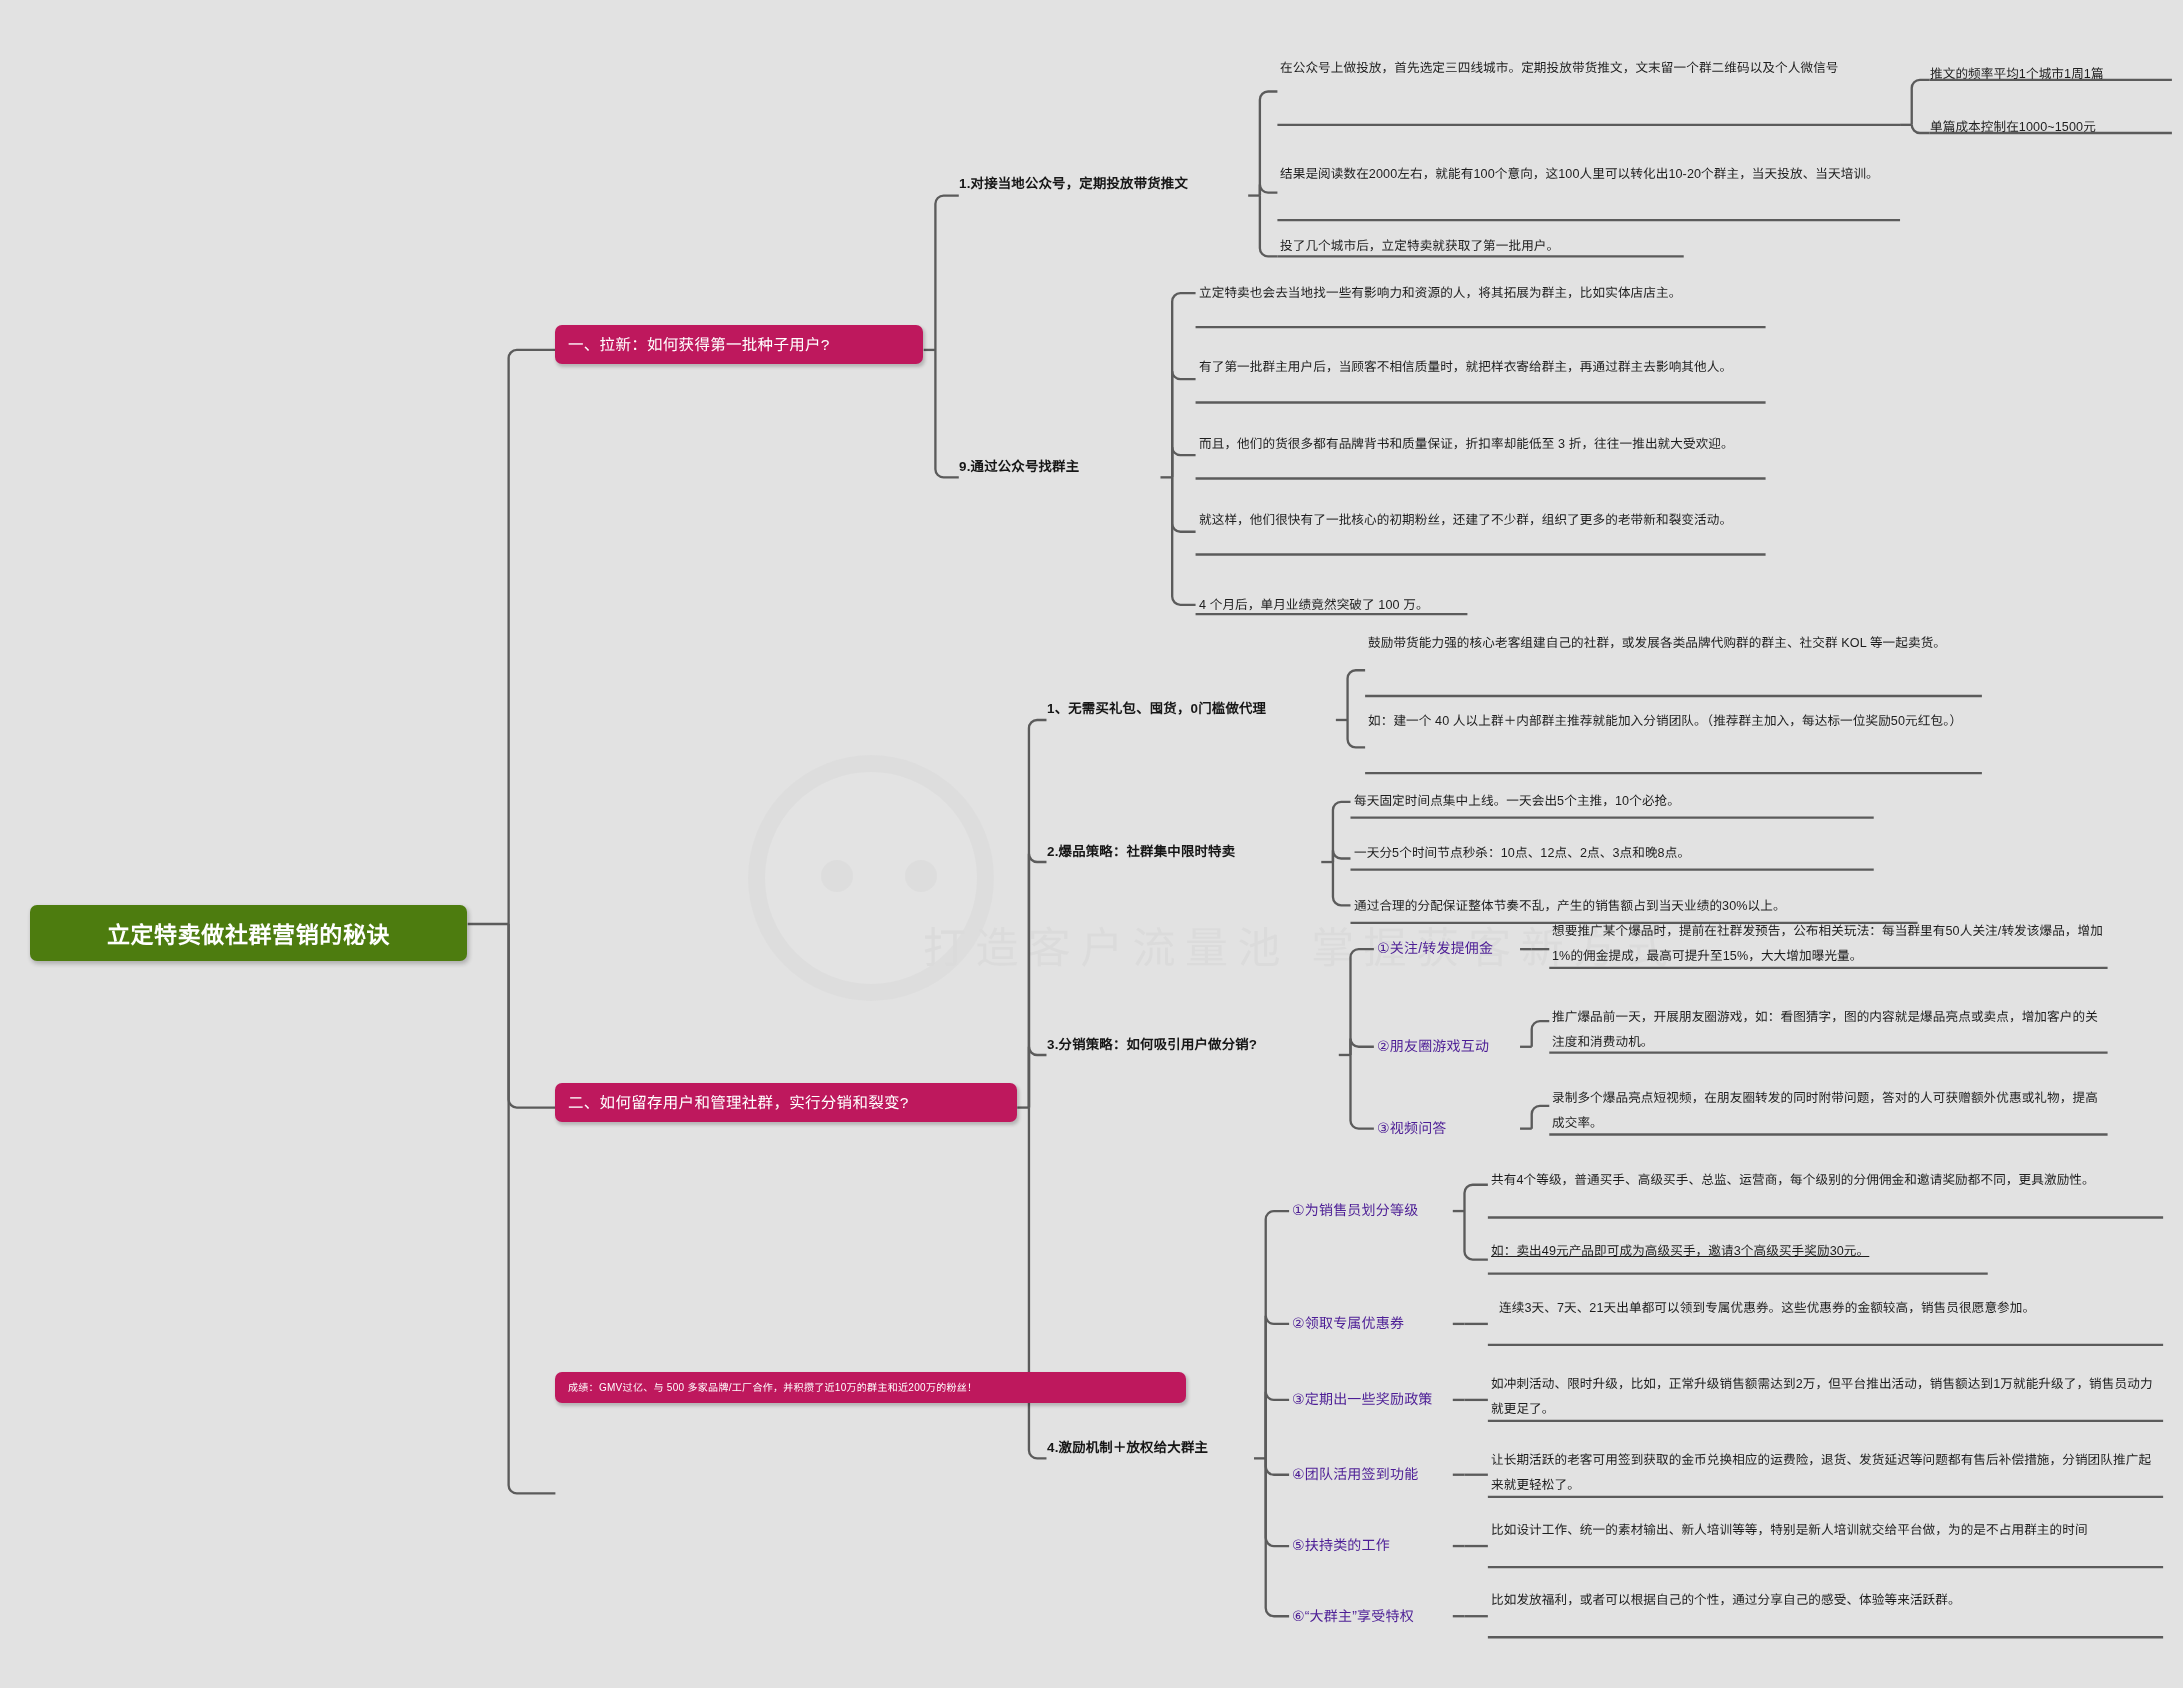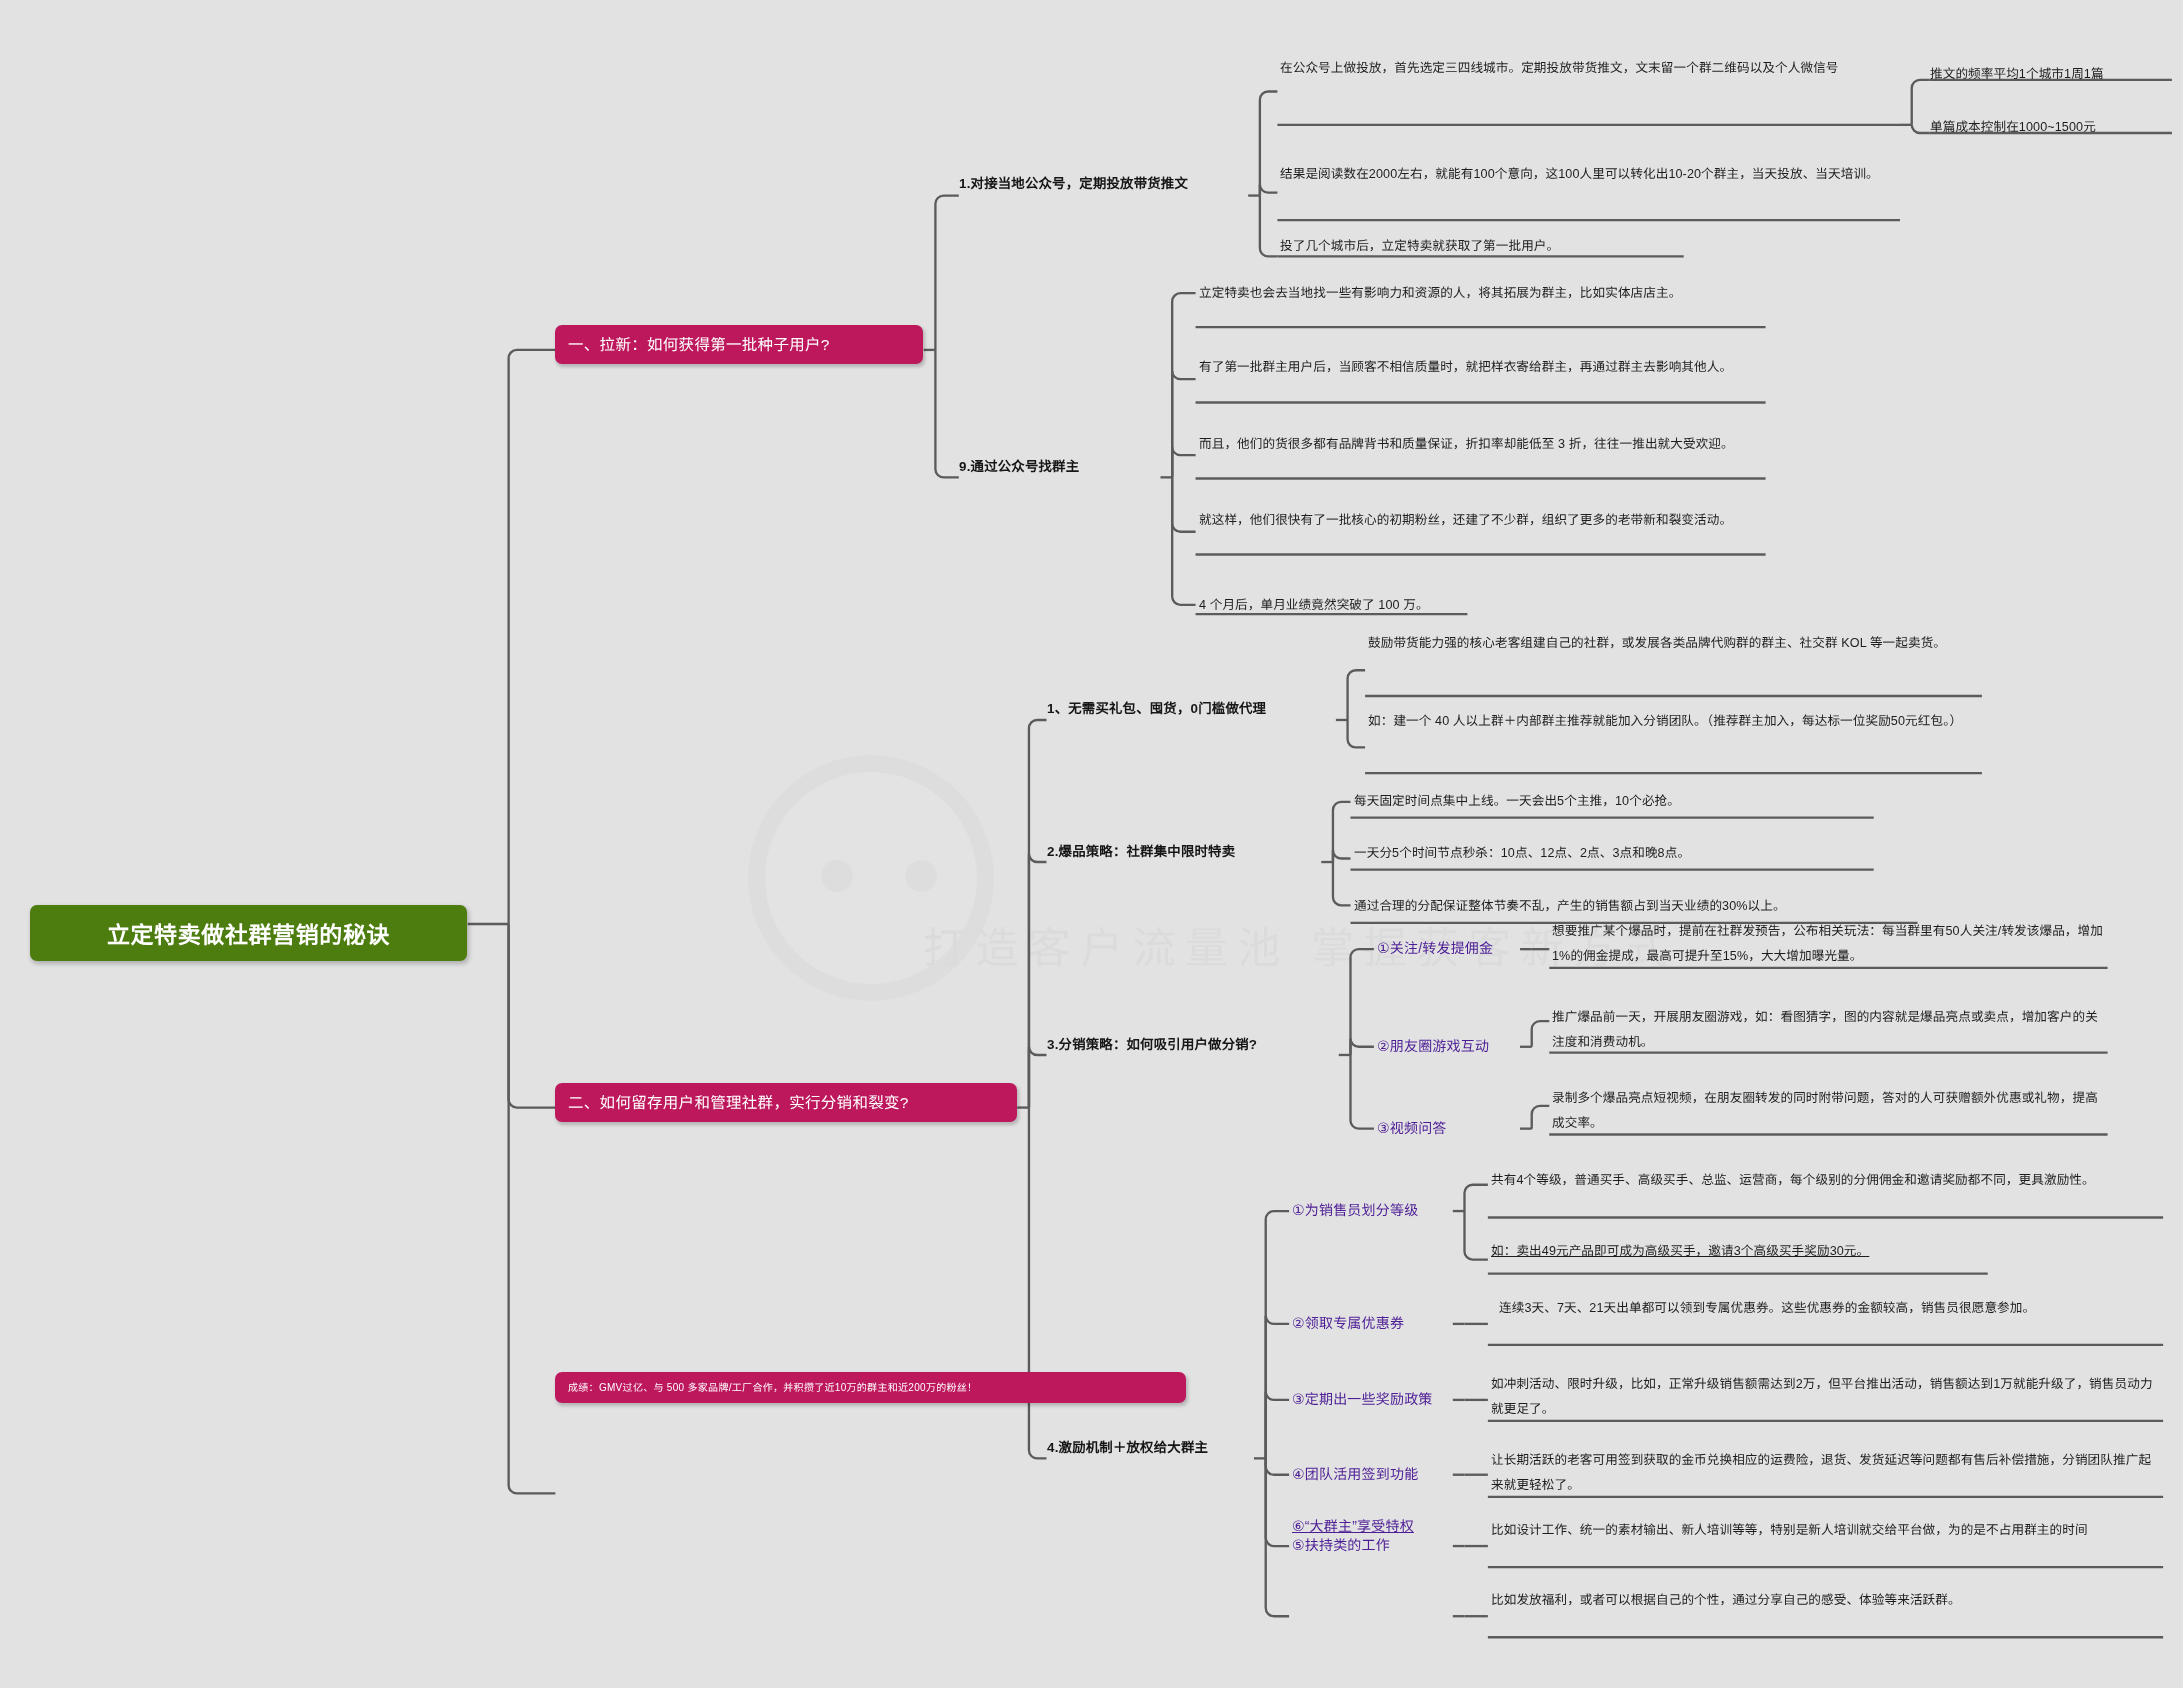--- a/index.html
+++ b/index.html
@@ -292,17 +292,17 @@
 
 <div class="node sub-label" style="left:1292px; top:1389px; width:161px;">③定期出一些奖励政策</div>
 <div class="node leaf" style="left:1491px; top:1372px; width:669px;">如冲刺活动、限时升级，比如，正常升级销售额需达到2万，但平台推出活动，销售额达到1万就能升级了，销售员动力就更足了。</div>
 
 <div class="node sub-label" style="left:1292px; top:1464px; width:161px;">④团队活用签到功能</div>
 <div class="node leaf" style="left:1491px; top:1448px; width:669px;">让长期活跃的老客可用签到获取的金币兑换相应的运费险，退货、发货延迟等问题都有售后补偿措施，分销团队推广起来就更轻松了。</div>
 
 <div class="node sub-label" style="left:1292px; top:1535px; width:161px;">⑤扶持类的工作</div>
 <div class="node leaf" style="left:1491px; top:1518px; width:669px;">比如设计工作、统一的素材输出、新人培训等等，特别是新人培训就交给平台做，为的是不占用群主的时间</div>
 
-<div class="node sub-label" style="left:1292px; top:1516px; width:167px;text-decoration:underline;">⑥“大群主”享受特权</div>
+<div class="node sub-label" style="left:1292px; top:1606px; width:167px;">⑥“大群主”享受特权</div>
 <div class="node leaf" style="left:1491px; top:1588px; width:669px;">比如发放福利，或者可以根据自己的个性，通过分享自己的感受、体验等来活跃群。</div>
 
 <div class="node main-branch" style="left:555px; top:1372px; width:631px; font-size:10px;">成绩：GMV过亿、与 500 多家品牌/工厂合作，并积攒了近10万的群主和近200万的粉丝！</div>
 
 
 </body></html>

